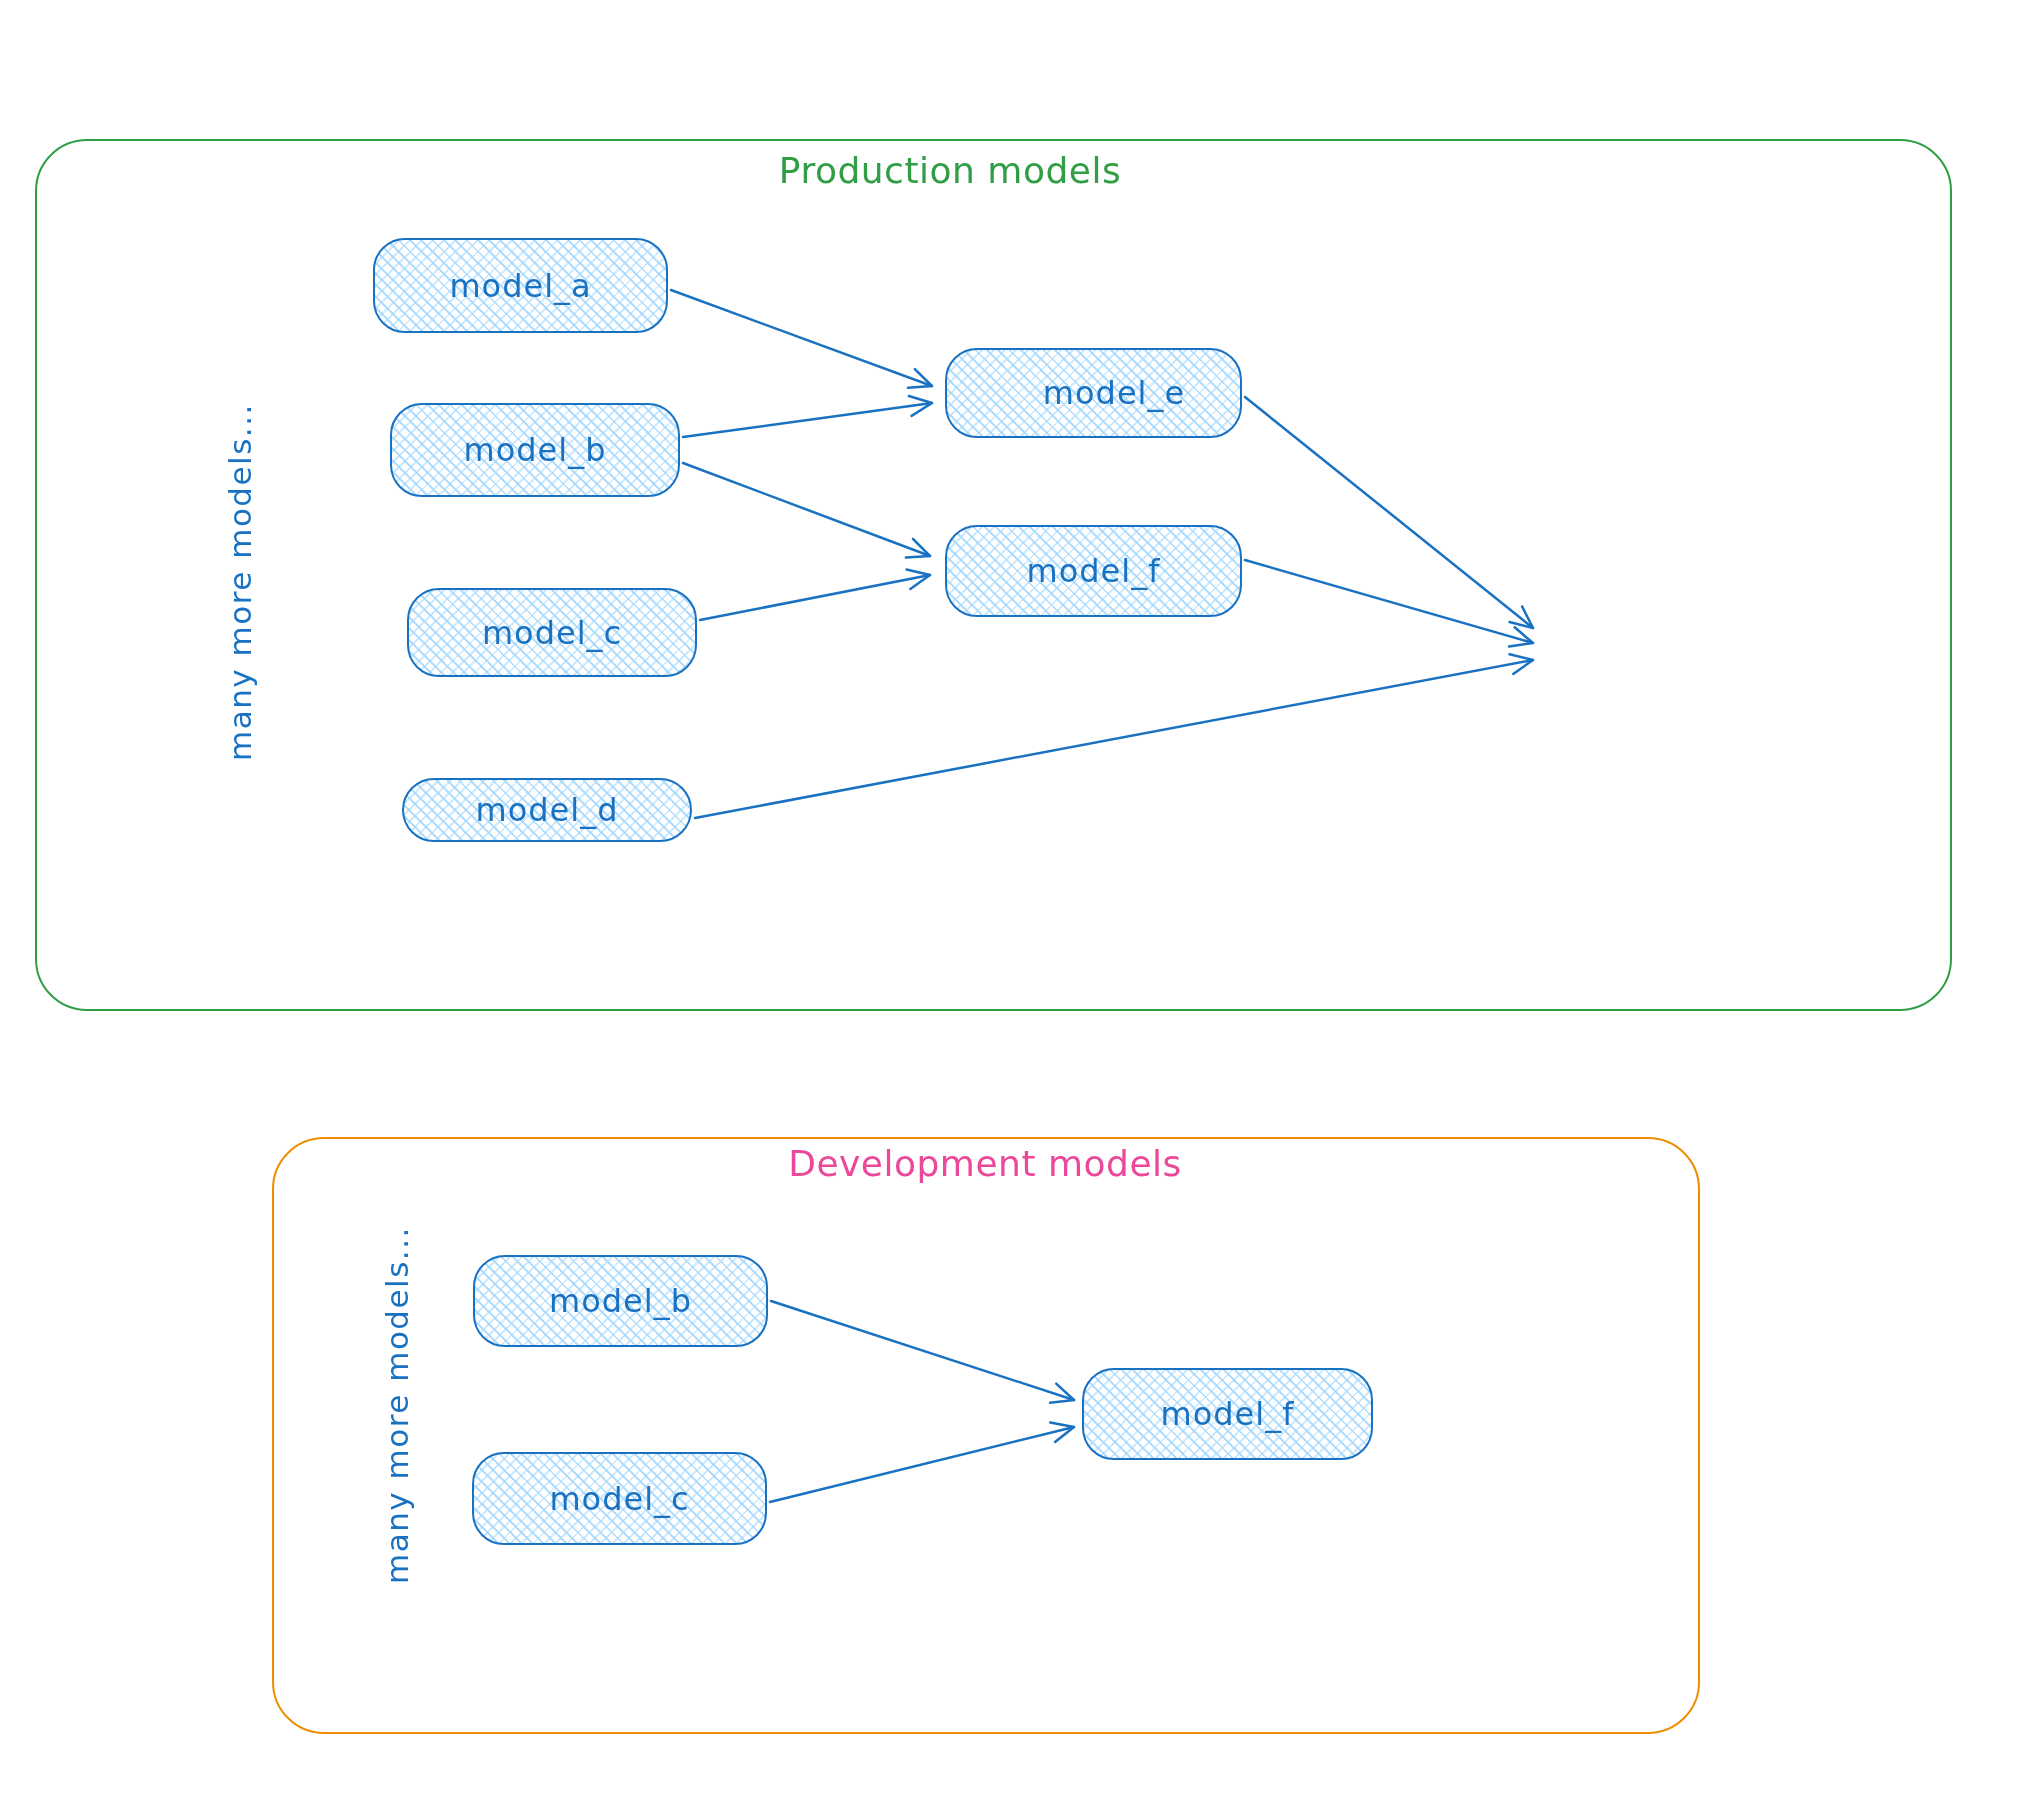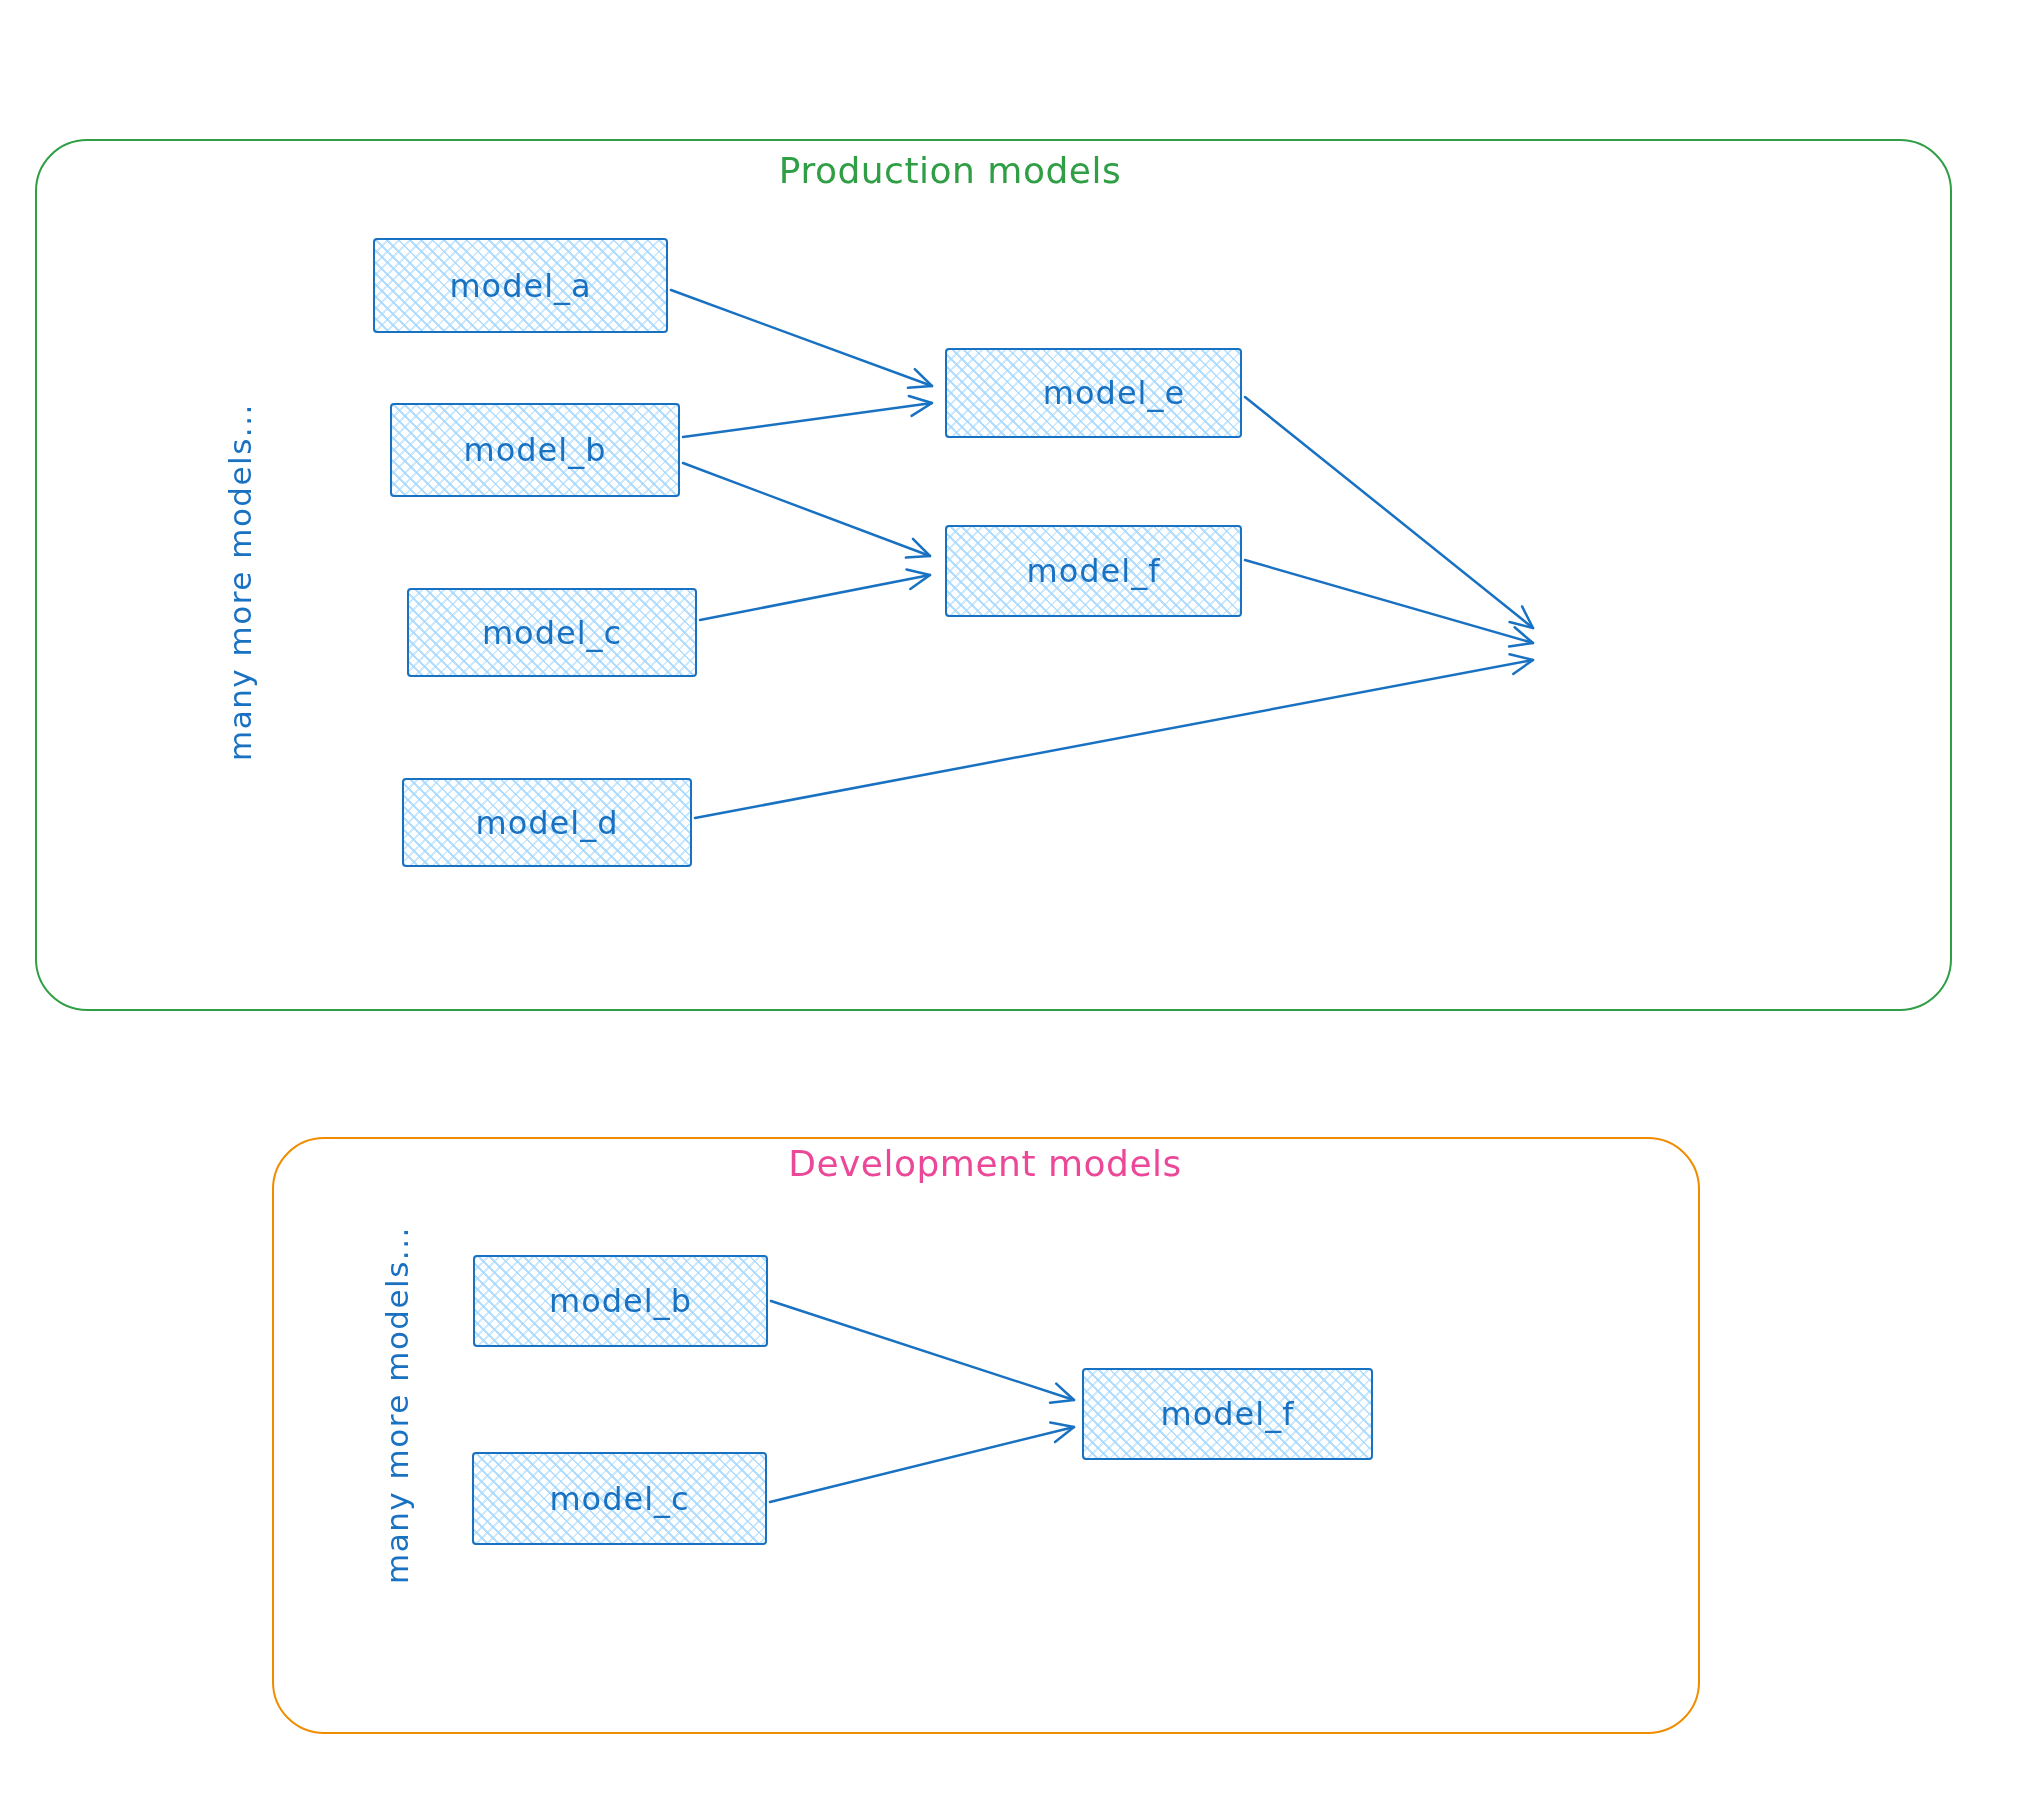--- a/index.html
+++ b/index.html
@@ -55,38 +55,38 @@
     transform: rotate(-90deg);
     font-weight: 500;
   }
   .side-label-production { left: 80px; top: 581px; }
   .side-label-development { left: 237px; top: 1404px; }
 
   .node {
     position: absolute;
     box-sizing: border-box;
     border: 2.5px solid #1971c2;
-    border-radius: 4px;
+    border-radius: 32px;
     display: flex;
     align-items: center;
     justify-content: center;
     color: #1971c2;
     font-size: 32px;
     letter-spacing: 1px;
     font-weight: 500;
     background-color: #ffffff;
     background-image:
       repeating-linear-gradient(45deg,  rgba(165,216,255,0.85) 0px, rgba(165,216,255,0.85) 2px, transparent 2px, transparent 8px),
       repeating-linear-gradient(135deg, rgba(165,216,255,0.55) 0px, rgba(165,216,255,0.55) 2px, transparent 2px, transparent 8px);
   }
   
   .node-prod-a { left: 373px; top: 238px; width: 295px; height: 95px; }
   .node-prod-b { left: 390px; top: 403px; width: 290px; height: 94px; }
   .node-prod-c { left: 407px; top: 588px; width: 290px; height: 89px; }
-  .node-prod-d { left: 402px; top: 778px; width: 290px; height: 89px; }
+  .node-prod-d { left: 402px; top: 778px; width: 290px; height: 64px; }
   .node-prod-e { left: 945px; top: 348px; width: 297px; height: 90px; padding-left: 41px; }
   .node-prod-f { left: 945px; top: 525px; width: 297px; height: 92px; }
   .node-prod-g { left: 1543px; top: 605px; width: 295px; height: 93px; }
   
   .node-dev-b { left: 473px; top: 1255px; width: 295px; height: 92px; }
   .node-dev-c { left: 472px; top: 1452px; width: 295px; height: 93px; }
   .node-dev-f { left: 1082px; top: 1368px; width: 291px; height: 92px; }
 
   #edges-svg {
     position: absolute;

